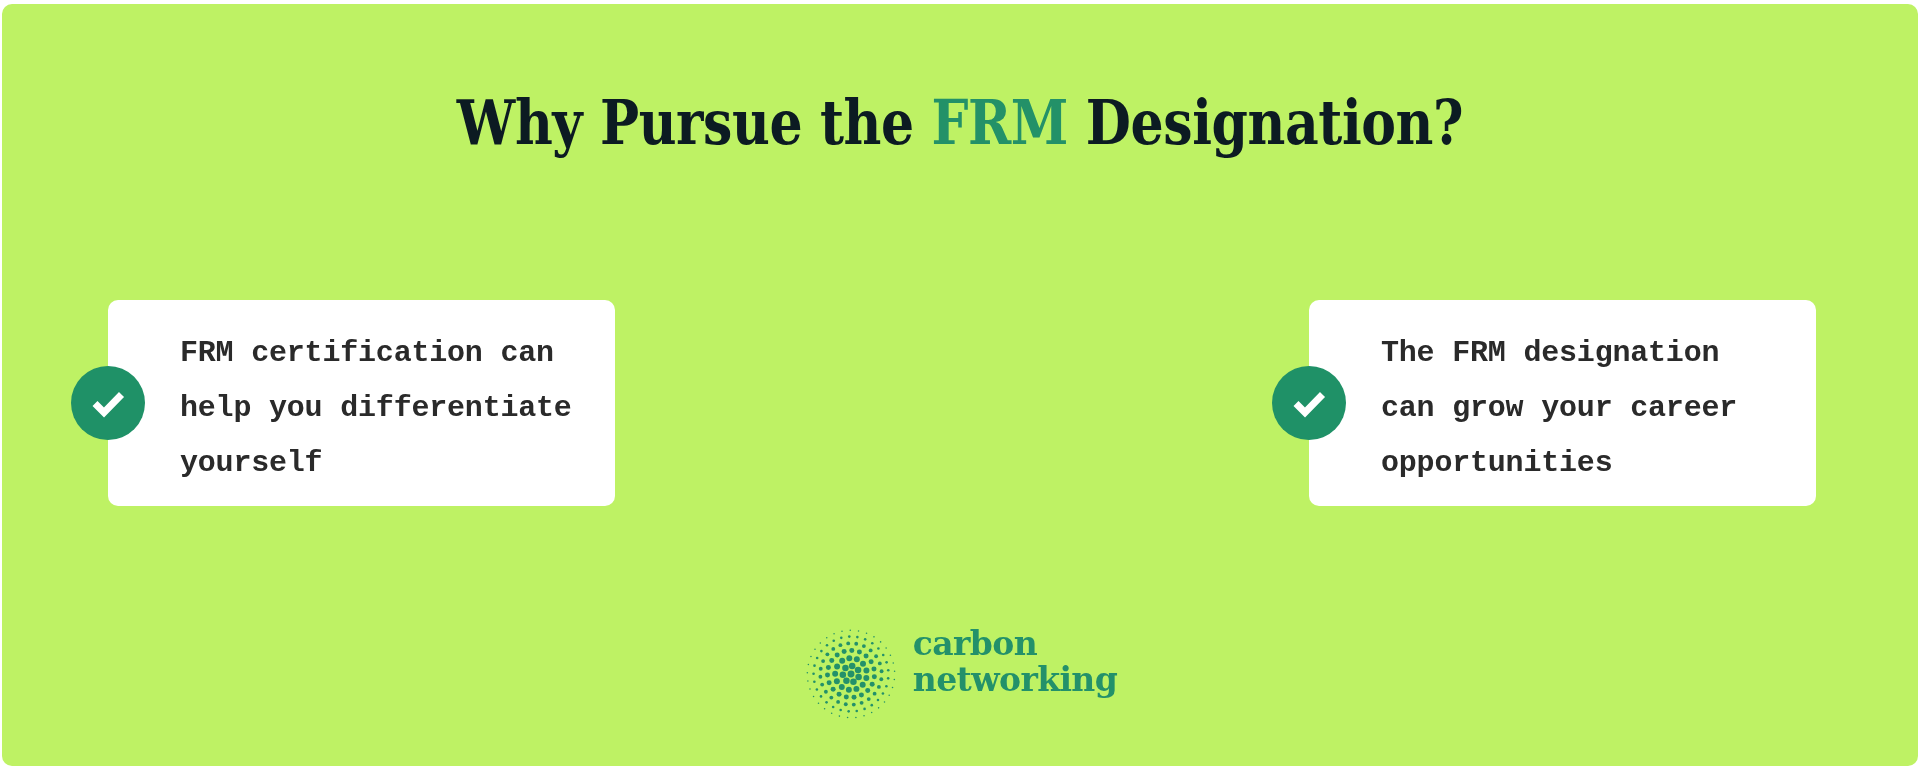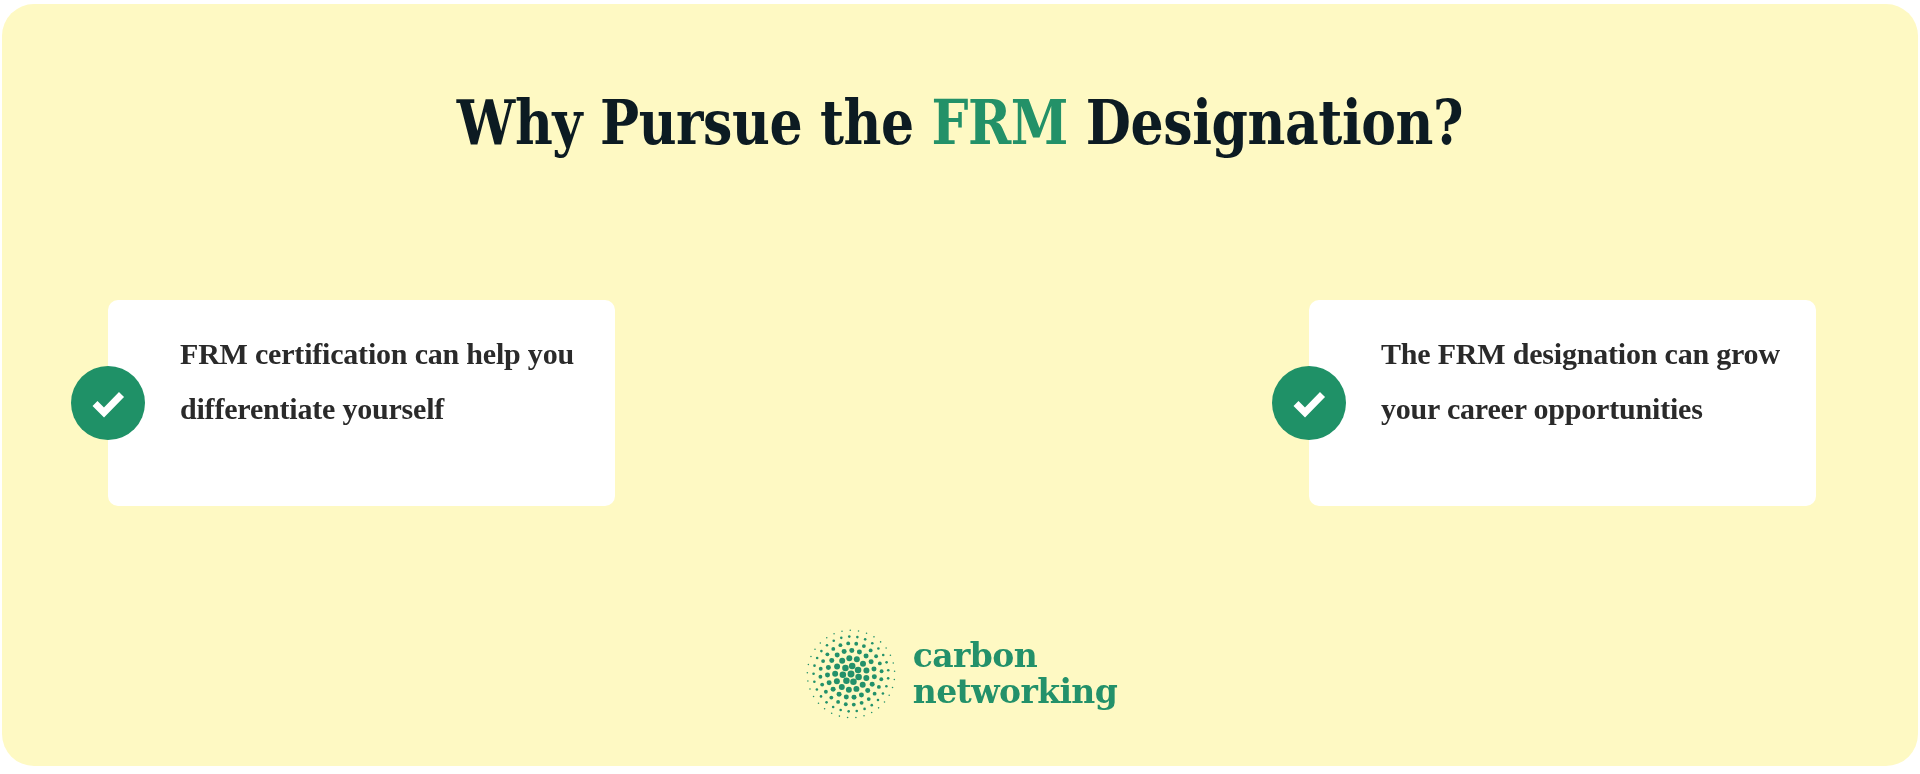--- a/index.html
+++ b/index.html
@@ -13,22 +13,22 @@
     overflow: hidden;
     font-family: "Liberation Sans", sans-serif;
   }
 
   .panel {
     position: absolute;
     left: 2px;
     top: 4px;
     width: 1916px;
     height: 762px;
-    background: #fef9c3;
-    border-radius: 32px;
+    background: #bef264;
+    border-radius: 10px;
     box-sizing: border-box;
   }
 
   
   .title {
     position: absolute;
     left: 0;
     top: 88px;
     width: 100%;
     text-align: center;
@@ -77,37 +77,36 @@
     height: 74px;
     border-radius: 50%;
     background: #1f9167;
     display: flex;
     align-items: center;
     justify-content: center;
   }
   .card-badge svg { display: block; }
 
   .card-text {
-    font-family: Liberation Serif, serif;
+    font-family: Liberation Mono, monospace;
     font-weight: bold;
     font-size: 30px;
     line-height: 55px;
     color: #2a2a2a;
     letter-spacing: -0.2px;
     margin: 0;
   }
 
   
   .logo {
     position: absolute;
     left: 0;
     top: 622px;
     width: 100%;
     display: flex;
-    align-items: center;
     justify-content: center;
   }
   .logo-mark {
     width: 96px;
     height: 96px;
     display: block;
   }
   .logo-words {
     margin-left: 14px;
     font-family: "DejaVu Serif", "Liberation Serif", serif;

